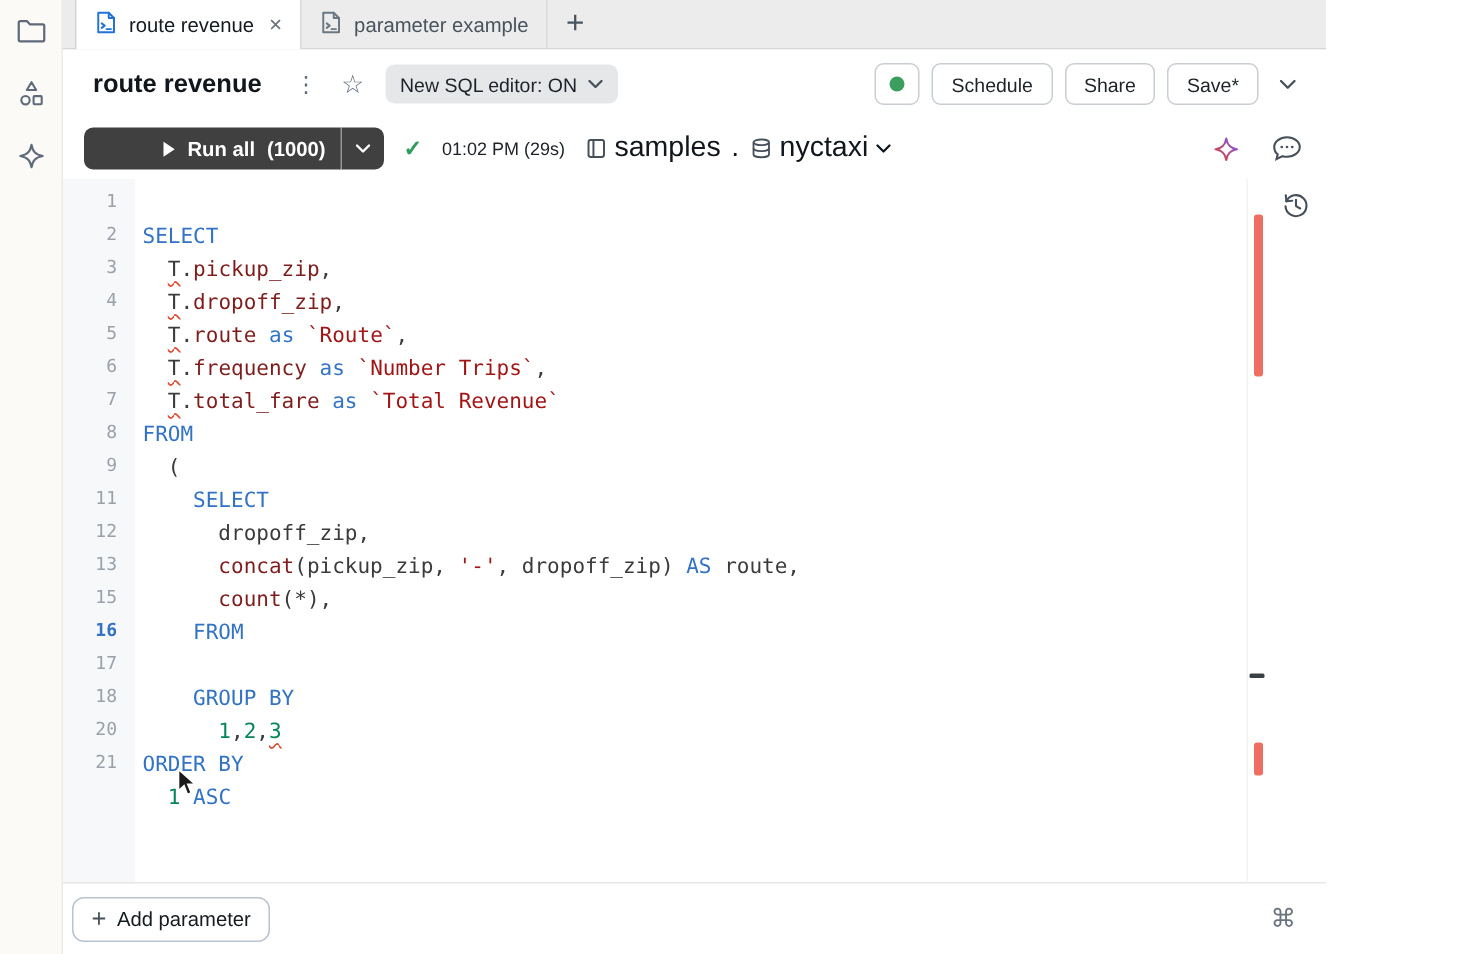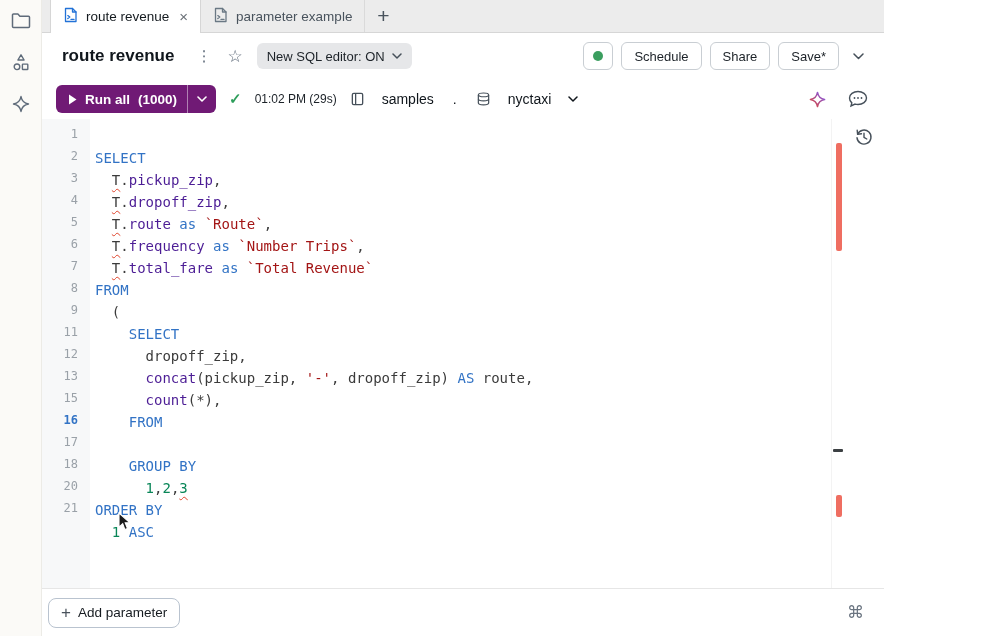--- a/index.html
+++ b/index.html
@@ -34,44 +34,44 @@
   .tspacer{flex:1;}
   .btnrow{display:flex;align-items:center;gap:8px;}
   .btn{height:28px;border:1px solid #c9ced3;border-radius:6px;background:#fff;display:flex;
        align-items:center;padding:0 12px;font-size:13px;color:#1c2228;cursor:pointer;box-sizing:border-box;}
   .dotbtn{width:30px;padding:0;justify-content:center;}
   .dot{width:10px;height:10px;border-radius:50%;background:#3b9e5f;}
   .barechev{padding:0 6px;color:#46505a;cursor:pointer;display:flex;align-items:center;}
 
   
   .runbar{height:40px;display:flex;align-items:center;padding:0 12px 0 14px;gap:13px;background:#fff;flex:none;}
-  .runbtn{height:28px;background:#701a75;border-radius:6px;display:flex;align-items:stretch;
-          color:#fff;font-size:13.5px;font-weight:600;cursor:pointer;}
+  .runbtn{height:28px;background:#404040;border-radius:6px;display:flex;align-items:stretch;
+          color:#fff;font-size:13.5px;font-weight:600;cursor:pointer;padding-left:40px;}
   .runmain{display:flex;align-items:center;gap:8px;padding:0 10px 0 12px;}
   .runchev{display:flex;align-items:center;padding:0 9px;border-left:1px solid rgba(255,255,255,.45);}
   .check{color:#2e9e5b;font-size:15px;font-weight:700;}
   .time{font-size:12px;color:#1c2228;}
-  .context{display:flex;align-items:center;gap:17px;font-size:14px;color:#10161c;cursor:pointer;}
+  .context{display:flex;align-items:center;gap:5px;font-size:19px;color:#10161c;cursor:pointer;}
   .ctx-dot{color:#10161c;margin:0 2px;}
   .runspacer{flex:1;}
   .runicons{display:flex;align-items:center;gap:22px;padding-right:4px;}
   .runicons > span{cursor:pointer;display:flex;}
 
   
   .editor{flex:1;position:relative;background:#fff;overflow:hidden;padding-top:4px;box-sizing:border-box;}
   .gutter-bg{position:absolute;left:0;top:0;bottom:0;width:48px;background:#f7f8f9;}
   .line-row{display:flex;height:22px;line-height:22px;font-family:"DejaVu Sans Mono",monospace;
             font-size:14px;position:relative;}
   .ln{width:48px;flex:none;text-align:right;padding-right:12px;box-sizing:border-box;color:#9aa1a8;
       font-size:12px;position:relative;z-index:1;}
   .ln.active{color:#3273c5;font-weight:bold;}
   .code-line{position:relative;flex:1;padding-left:5px;white-space:pre;color:#3b3b3b;cursor:text;margin-top:24px;}
   .guide{position:absolute;top:0;bottom:0;width:1px;background:#e4e4e4;}
   .code-line .kw{color:#3273c5;}
-  .code-line .id{color:#4c1d95;}
+  .code-line .id{color:#7f1d1d;}
   .code-line .str{color:#a31515;}
   .code-line .fn{color:#2c8a3e;}
   .code-line .num{color:#098658;}
   .code-line .pr{color:#4f7fbe;}
   .code-line .pl{color:#3b3b3b;}
   .sq{text-decoration-line:underline;text-decoration-style:wavy;text-decoration-color:#e0442c;
       text-decoration-thickness:1px;text-underline-offset:3px;text-decoration-skip-ink:none;}
   .historybtn{position:absolute;top:8px;right:10px;cursor:pointer;}
   .ruler-sep{position:absolute;right:52px;top:0;bottom:0;width:1px;background:#f3f3f3;}
   .mark-red{position:absolute;right:42px;width:6px;background:#ef6e61;border-radius:2px;}

